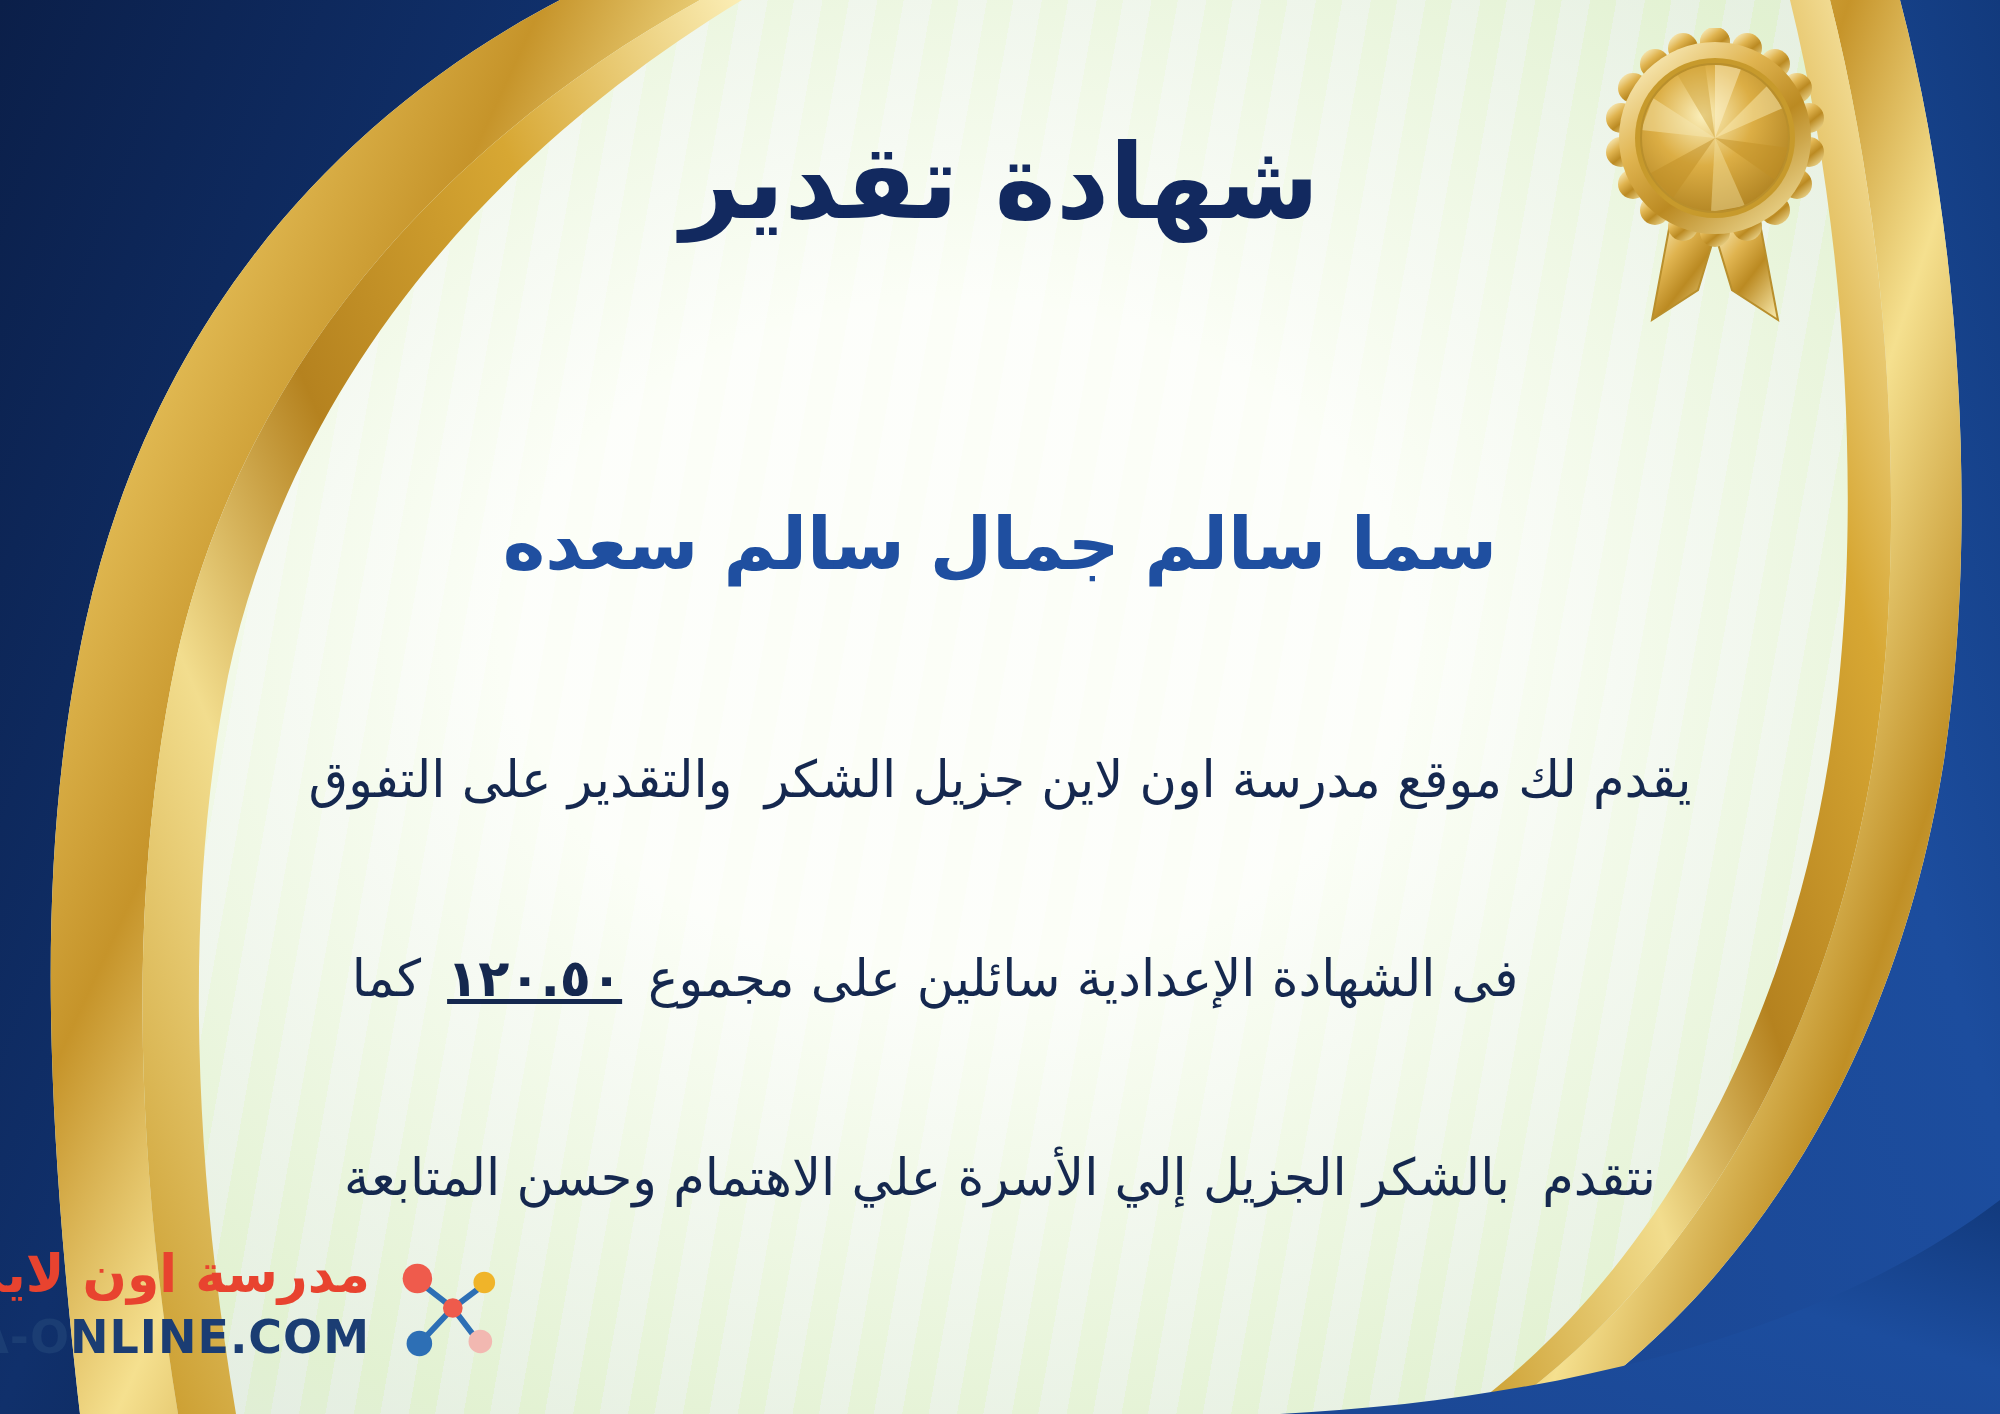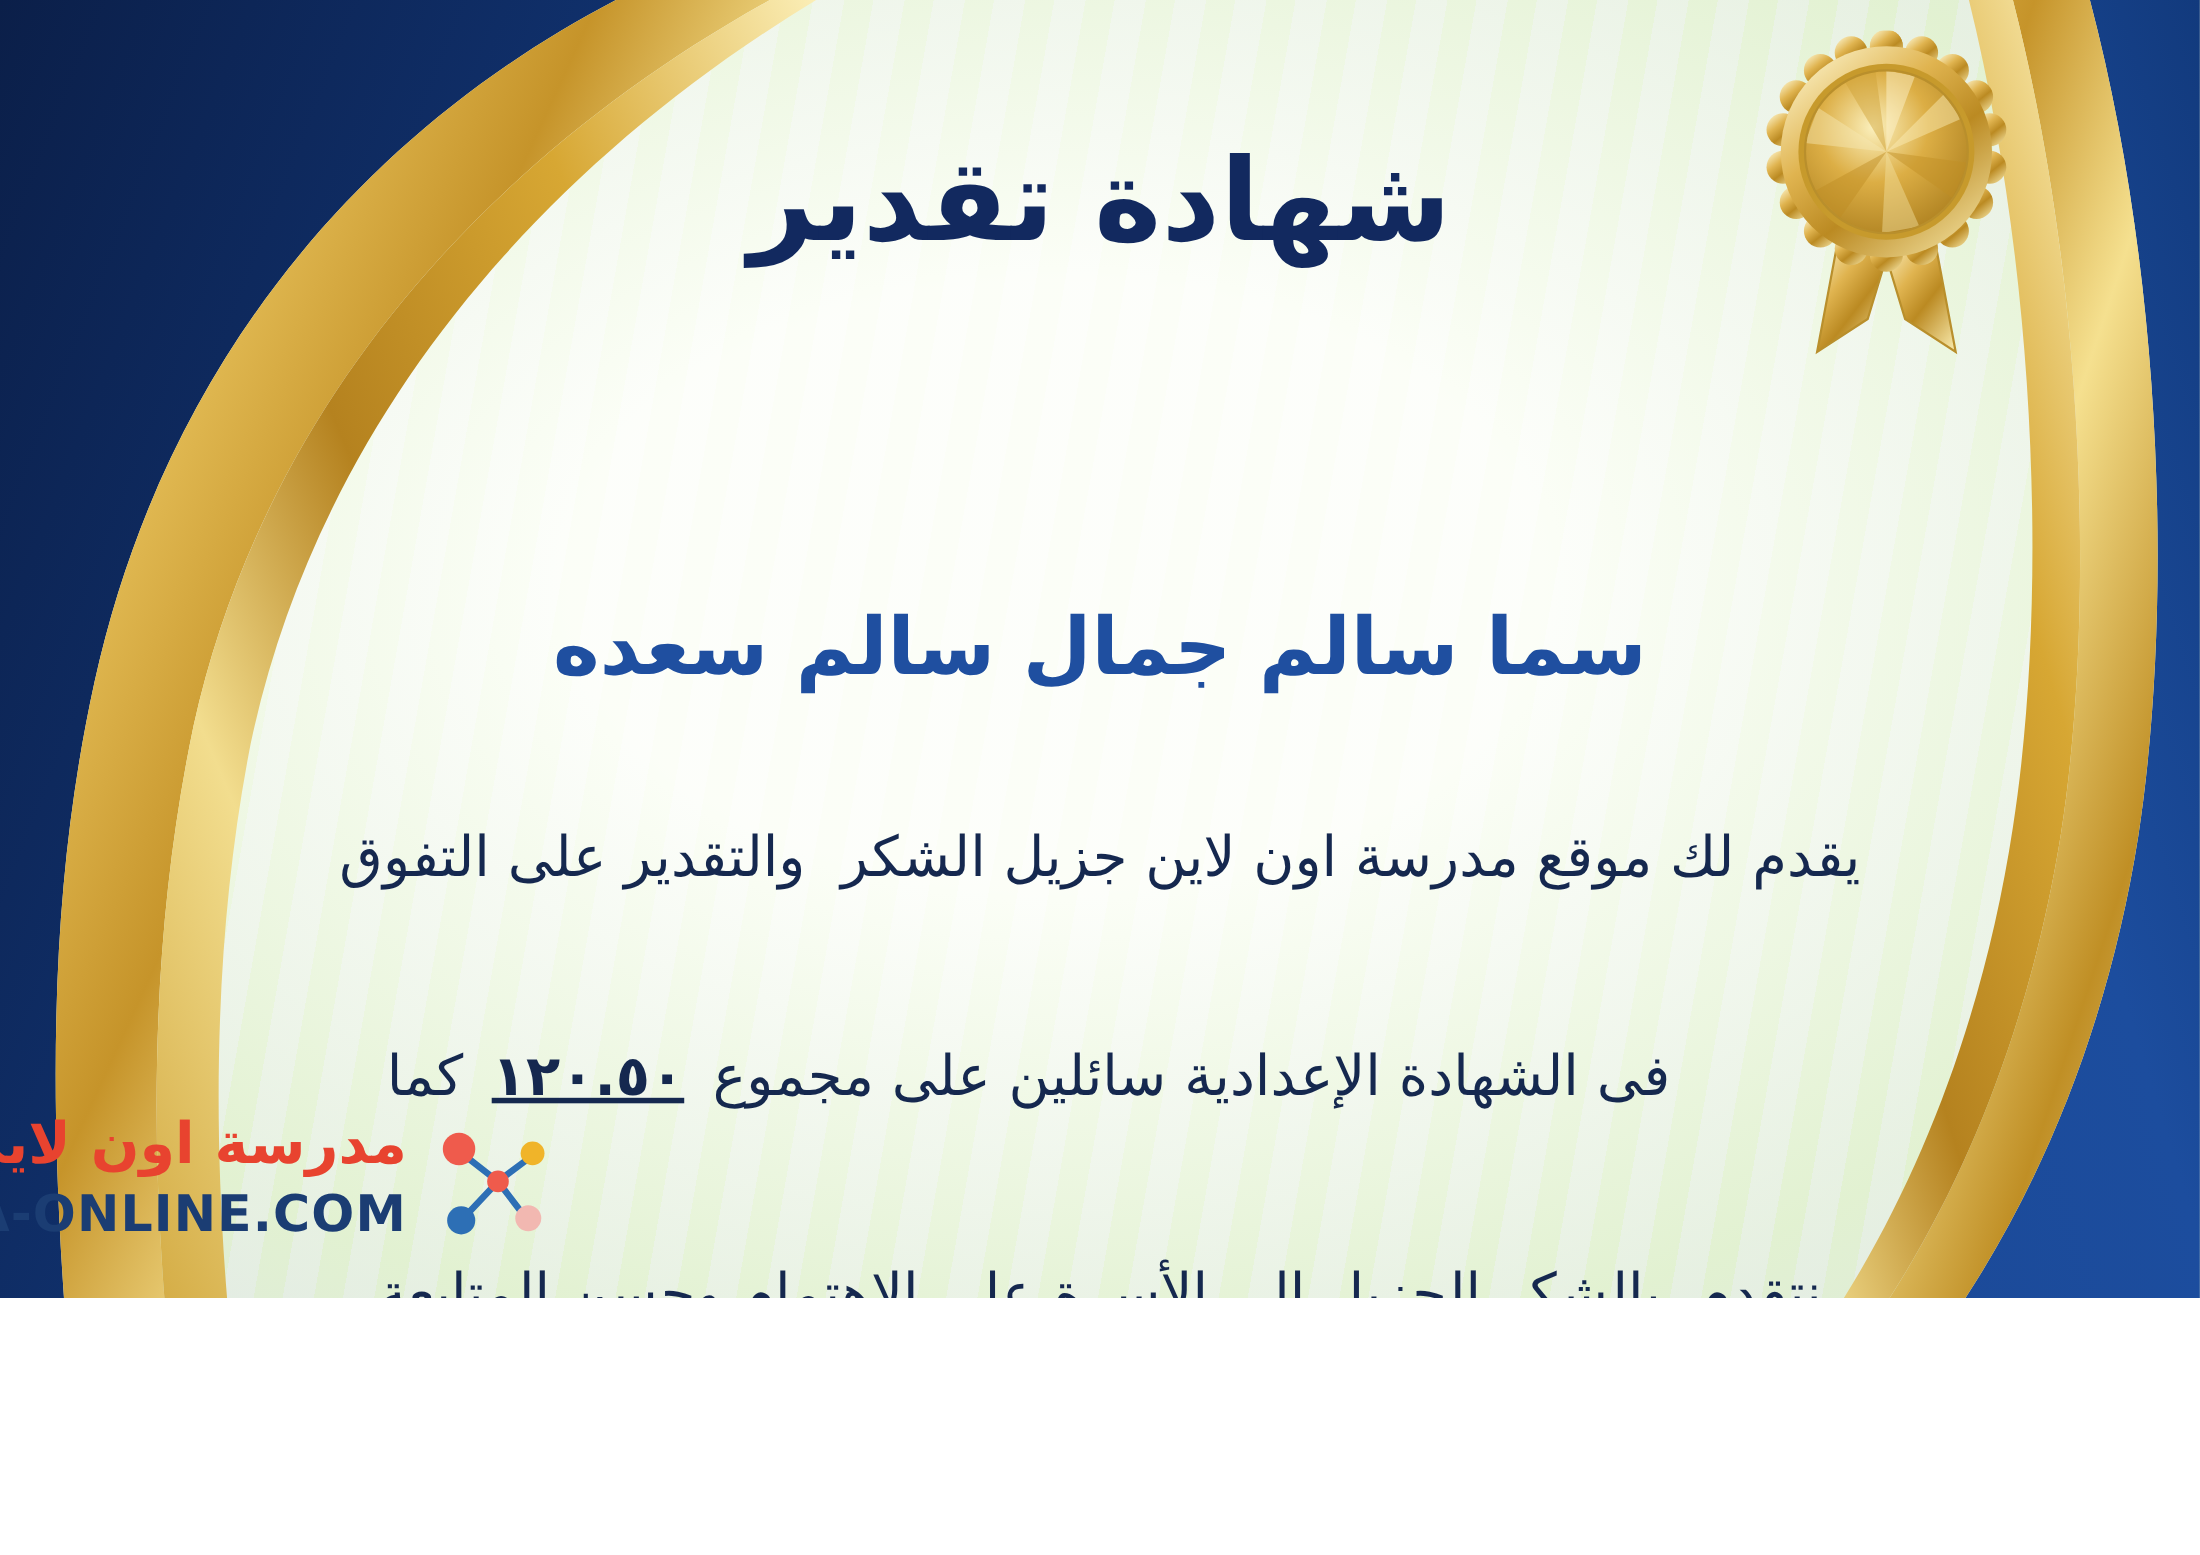--- a/index.html
+++ b/index.html
@@ -10,21 +10,21 @@
   body {
     width: 2000px;
     height: 1414px;
     overflow: hidden;
     font-family: "DejaVu Sans", "Liberation Sans", sans-serif;
   }
 
   .certificate {
     position: relative;
     width: 2000px;
-    height: 1180px;
+    height: 1414px;
     background: #bef264;
     overflow: hidden;
   }
 
   
   .bg-texture {
     position: absolute;
     inset: 0;
     background:
       repeating-linear-gradient(
@@ -86,21 +86,20 @@
   .student-name {
     position: absolute;
     top: 505px;
     left: 0;
     width: 2000px;
     text-align: center;
     font-size: 72px;
     font-weight: 700;
     color: #1f4fa0;
     line-height: 1.1;
-    margin-top: 44px;
   }
 
   .body-block {
     position: absolute;
     top: 730px;
     left: 50px;
     width: 1900px;
     text-align: center;
     font-size: 51px;
     font-weight: 500;

